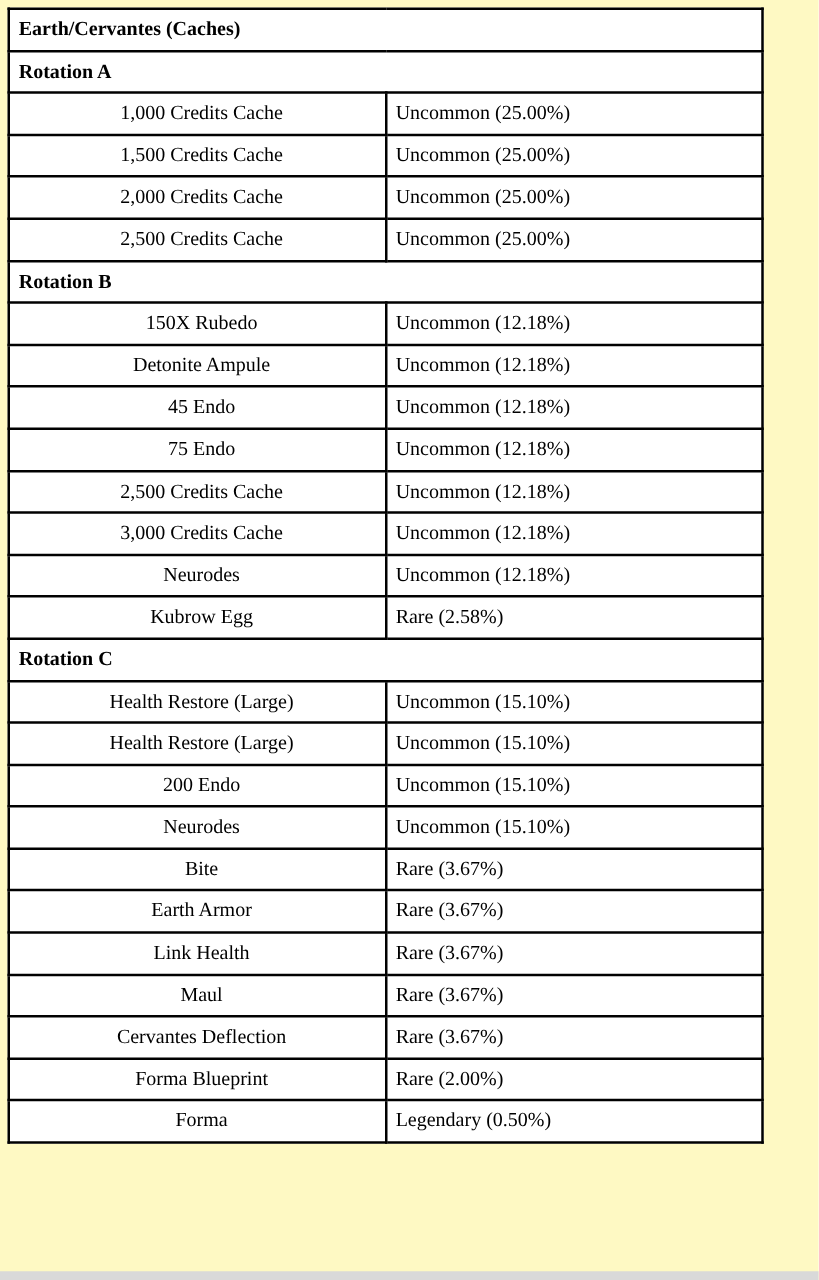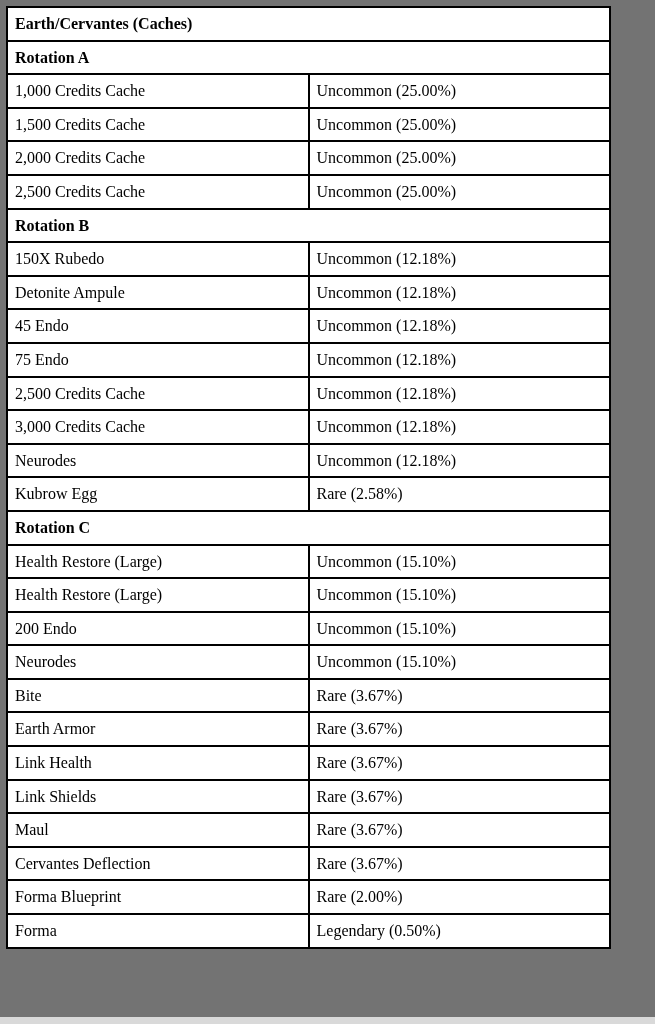--- a/index.html
+++ b/index.html
@@ -9,21 +9,21 @@
     width: 655px;
     height: 1024px;
     overflow: hidden;
     font-family: "Liberation Serif", "DejaVu Serif", serif;
     color: #000000;
   }
   .page {
     position: relative;
     width: 655px;
     height: 1024px;
-    background: #737373;
+    background: #fef9c3;
   }
   table.drop-table {
     position: absolute;
     left: 6px;
     top: 6px;
     width: 605px;
     border-collapse: collapse;
     table-layout: fixed;
     background: #ffffff;
   }
@@ -32,21 +32,21 @@
     padding: 0 0 0 7px;
     vertical-align: middle;
     font-size: 16px;
     line-height: 1.1;
     overflow: hidden;
     white-space: nowrap;
   }
   table.drop-table tr {
     height: 33.6px;
   }
-  td.col-item { width: 352px; }
+  td.col-item { width: 352px; text-align: center; }
   td.col-rarity { width: 253px; }
   td.title-cell {
     font-weight: bold;
     font-size: 17.5px;
   }
   td.rotation-cell {
     font-weight: bold;
     font-size: 18.5px;
     margin-top: 18px;
   }
@@ -147,24 +147,20 @@
         </tr>
         <tr>
           <td class="col-item">Earth Armor</td>
           <td class="col-rarity">Rare (3.67%)</td>
         </tr>
         <tr>
           <td class="col-item">Link Health</td>
           <td class="col-rarity">Rare (3.67%)</td>
         </tr>
         <tr>
-          <td class="col-item">Link Shields</td>
-          <td class="col-rarity">Rare (3.67%)</td>
-        </tr>
-        <tr>
           <td class="col-item">Maul</td>
           <td class="col-rarity">Rare (3.67%)</td>
         </tr>
         <tr>
           <td class="col-item">Cervantes Deflection</td>
           <td class="col-rarity">Rare (3.67%)</td>
         </tr>
         <tr>
           <td class="col-item">Forma Blueprint</td>
           <td class="col-rarity">Rare (2.00%)</td>

